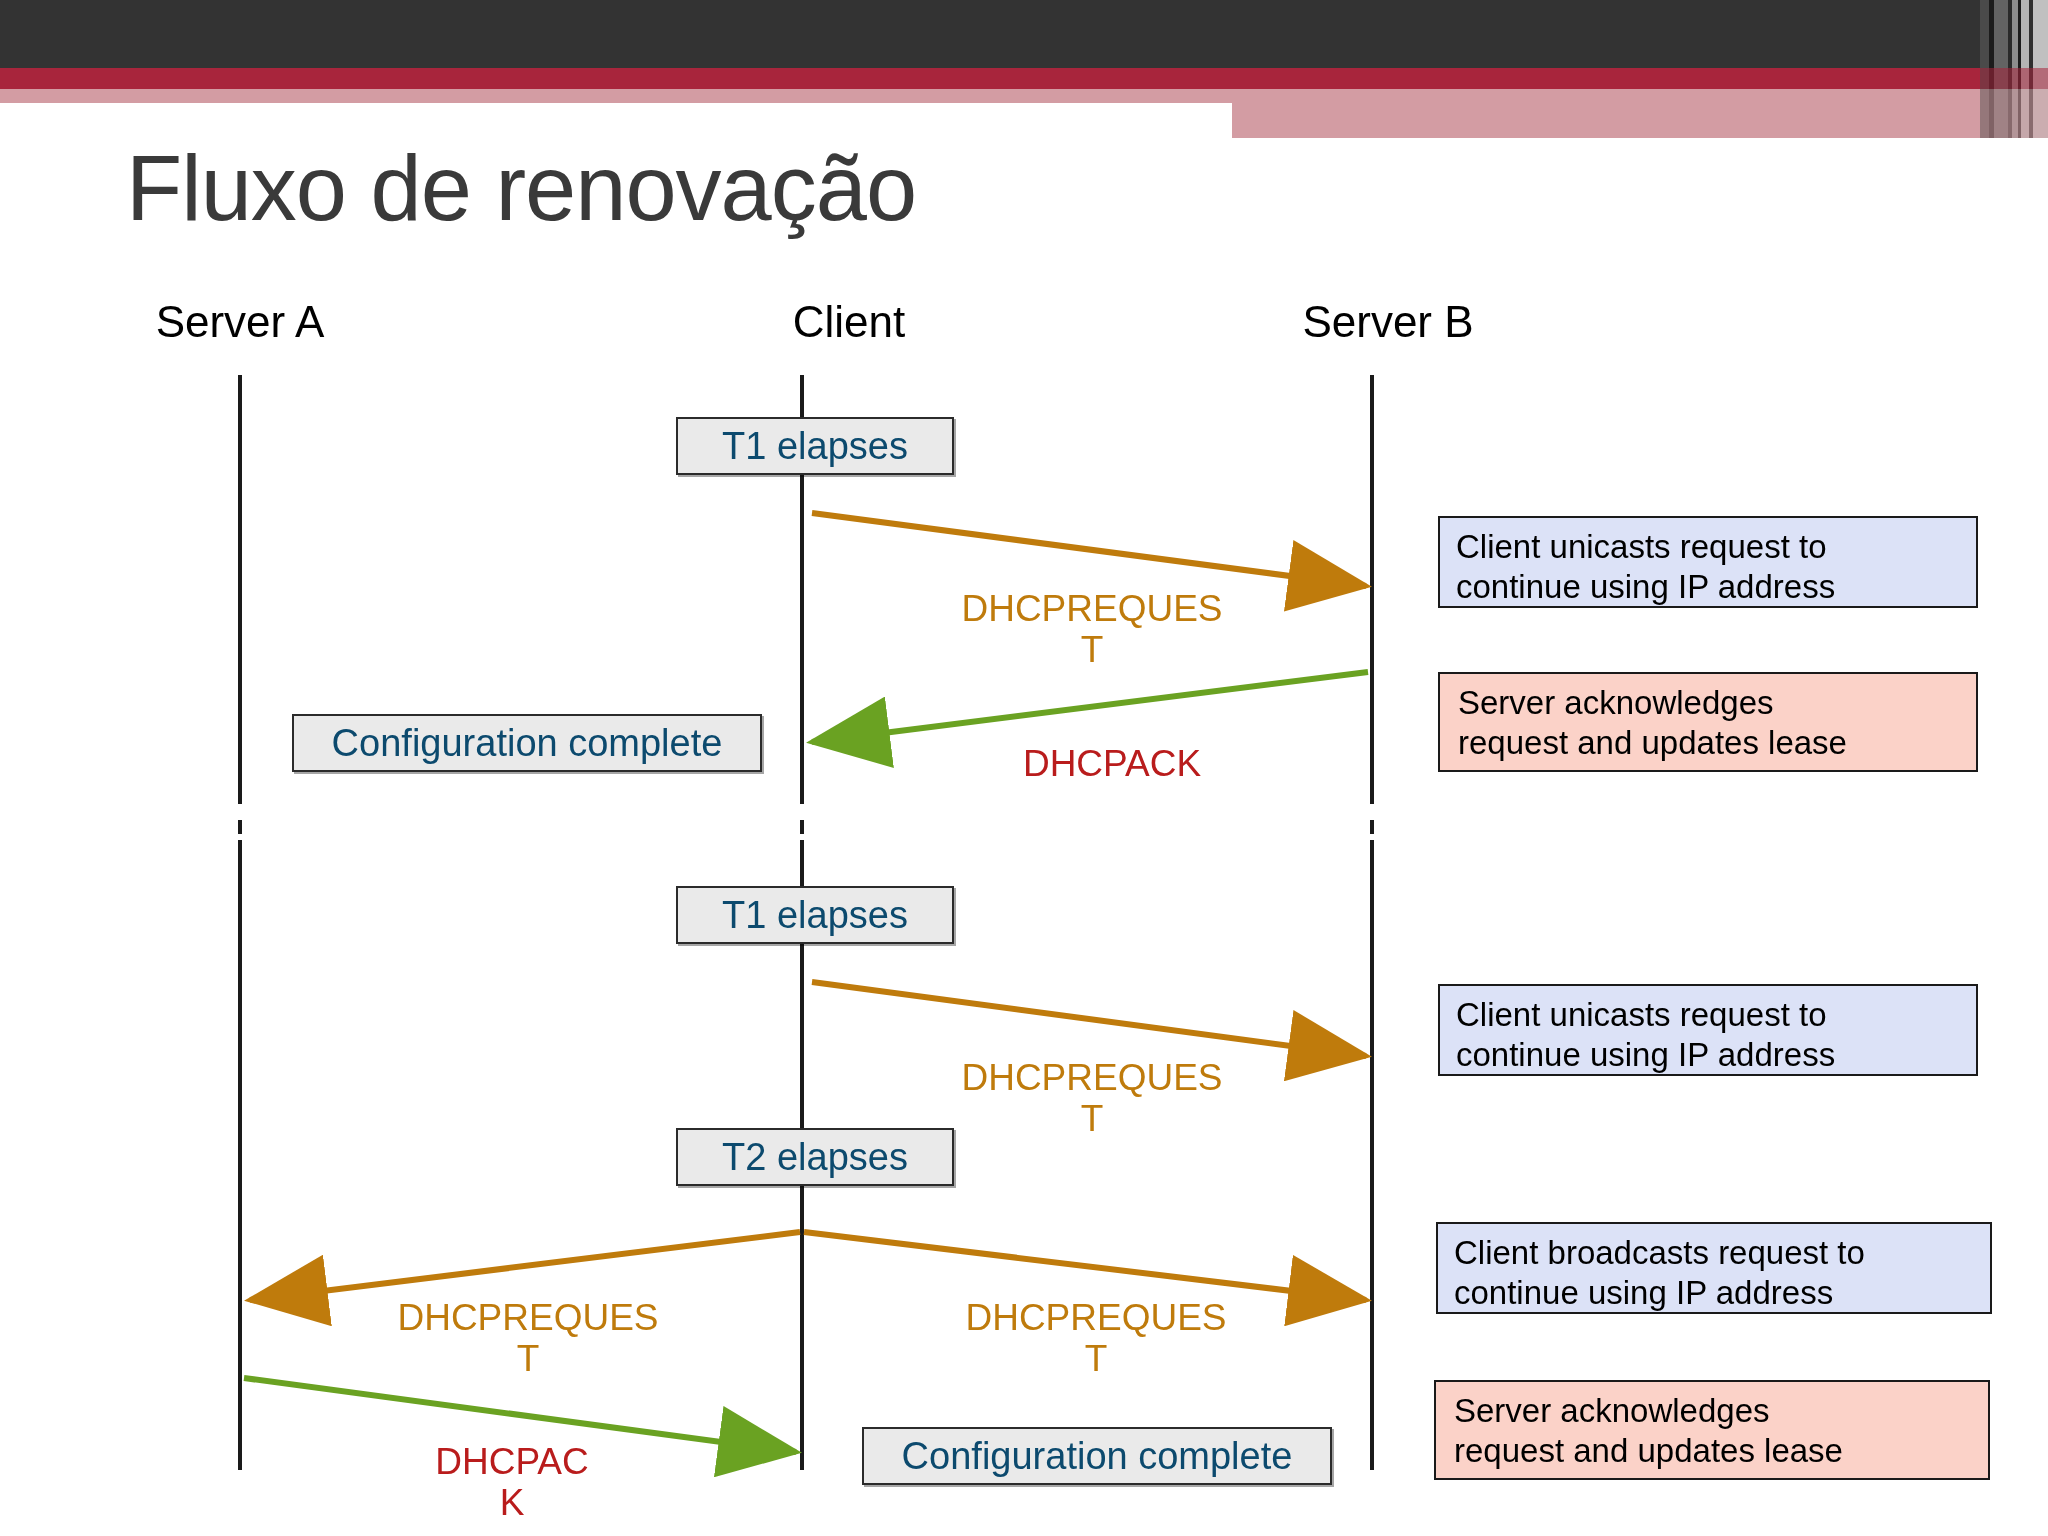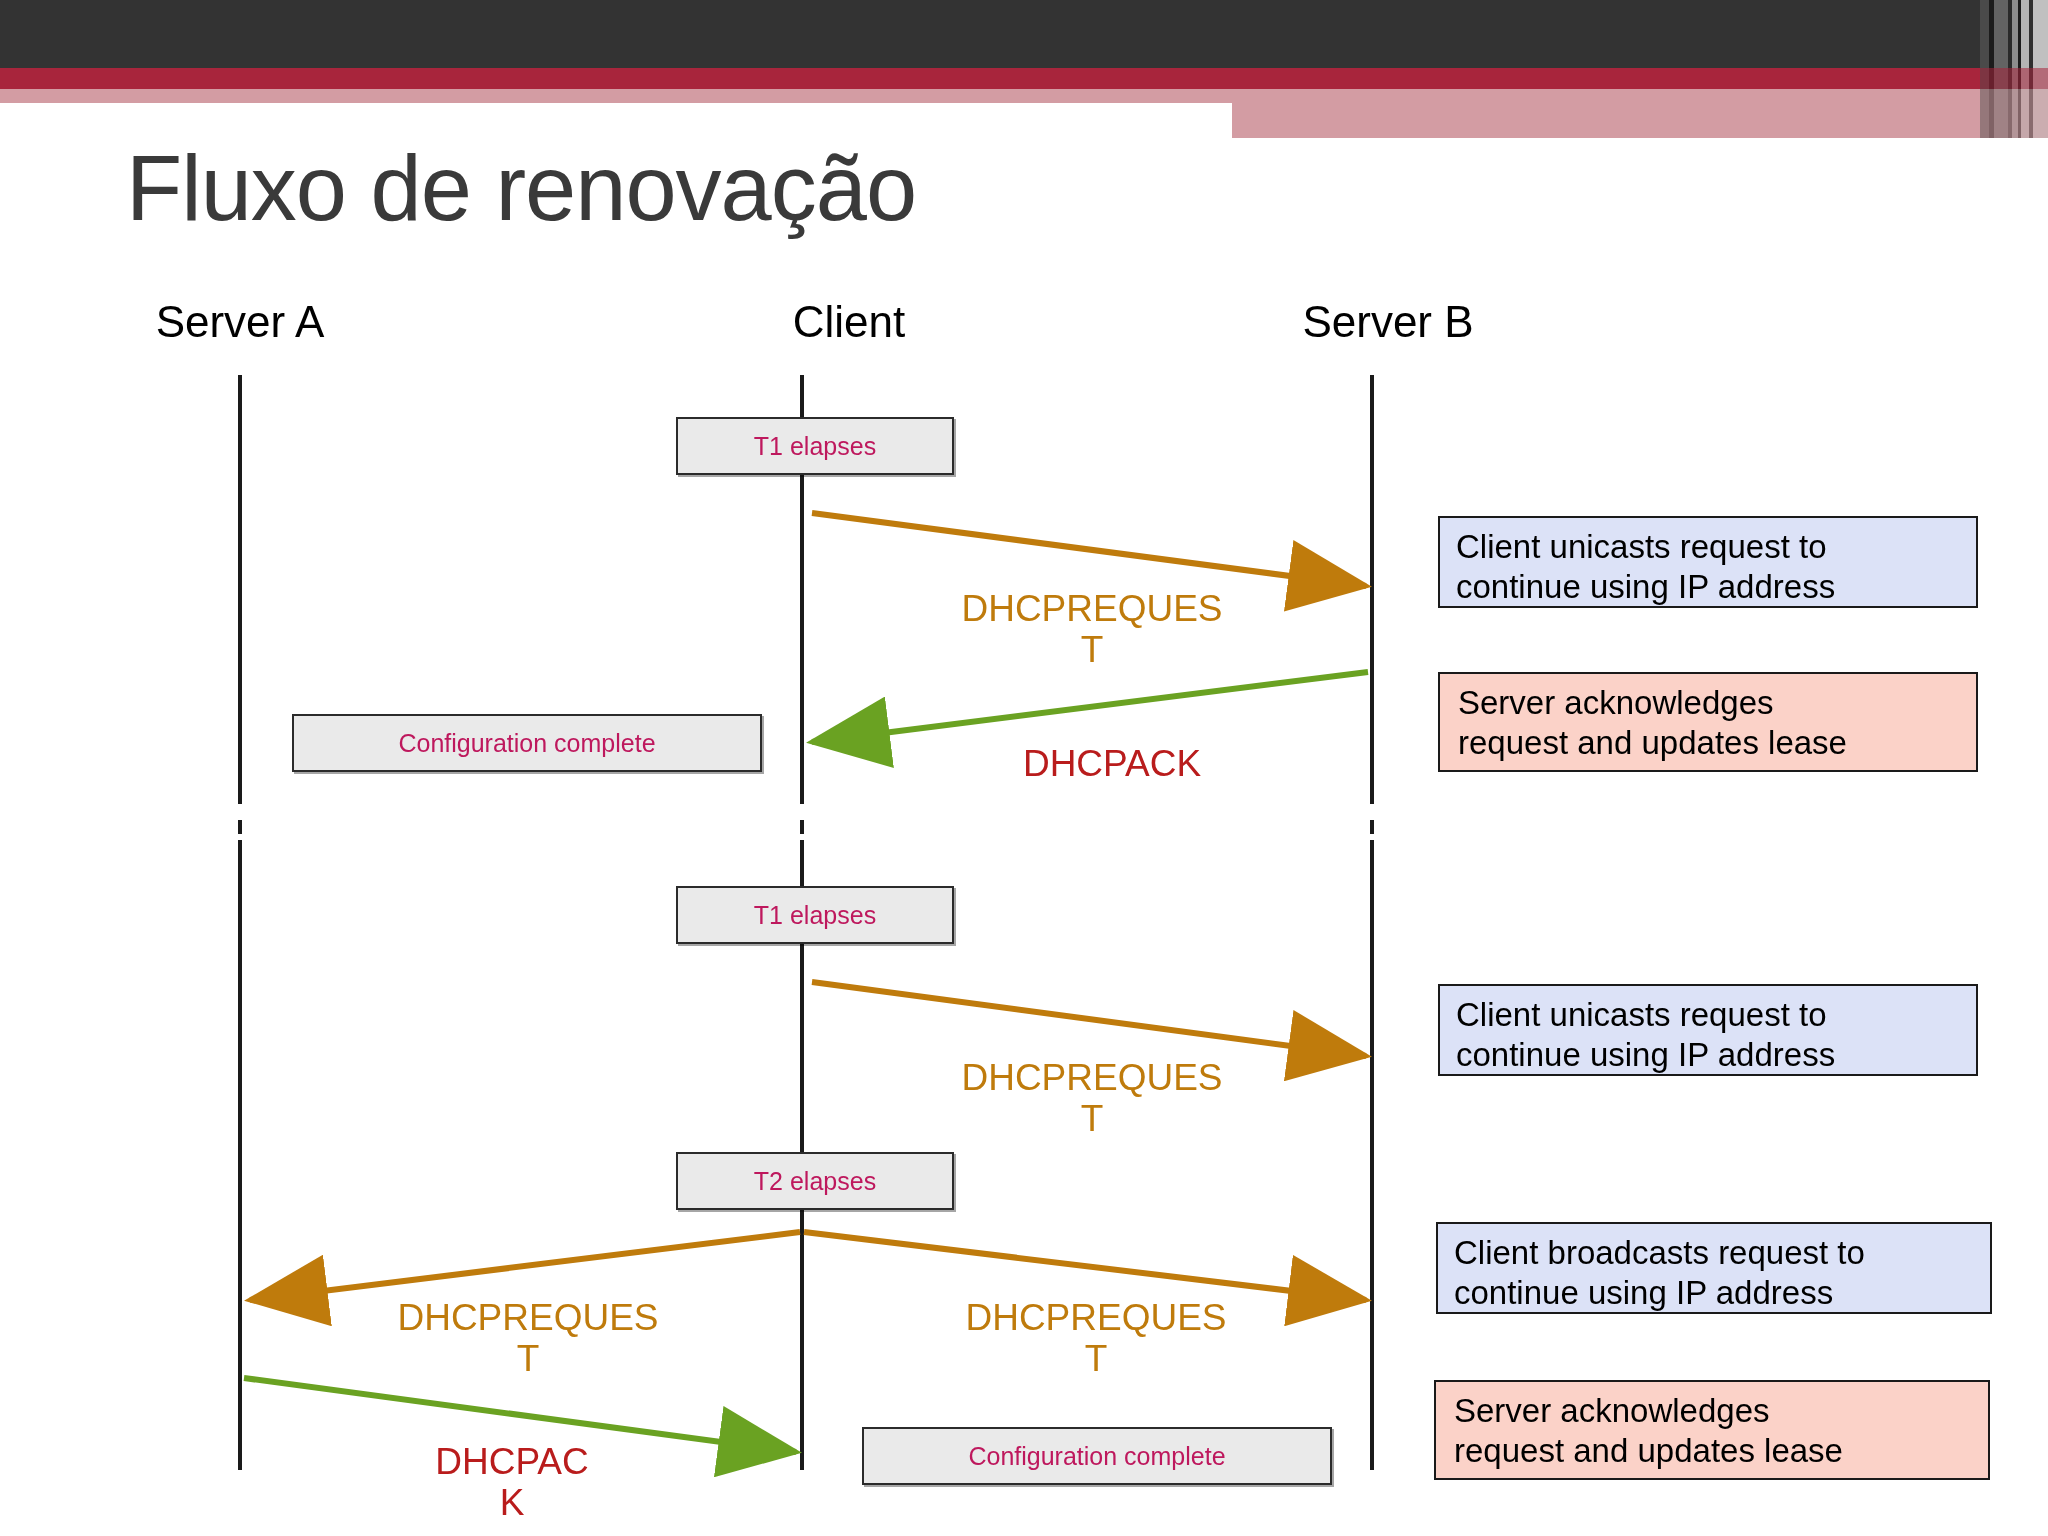--- a/index.html
+++ b/index.html
@@ -23,21 +23,21 @@
 
   
   #diagram{position:absolute;left:0;top:0;width:1680px;height:1536px;}
   #diagram svg{position:absolute;left:0;top:0;}
 
   .col-label{position:absolute;font-size:44px;color:#000;white-space:nowrap;
              transform:translateX(-50%);}
 
   
   .note{position:absolute;background:#EAEAEA;border:2px solid #2b2b2b;
-        font-size:25px;color:#be185d;display:flex;align-items:center;
+        font-size:38px;color:#0c4a6e;display:flex;align-items:center;
         justify-content:center;box-sizing:border-box;white-space:nowrap;
         box-shadow:2px 2px 0 rgba(0,0,0,.35);}
 
   
   .callout{position:absolute;border:2px solid #1a1a1a;box-sizing:border-box;
            font-size:33px;line-height:1.22;color:#000;padding:9px 14px 9px 18px;}
   .callout.blue{background:#DCE2F7;padding-left:16px;}
   .callout.pink{background:#FBD2C8;}
 
   
@@ -110,21 +110,21 @@
     <line x1="244" y1="1378" x2="796" y2="1452" stroke="#6AA222" stroke-width="6" marker-end="url(#ar-ack)"></line>
   </svg>
 
   <div class="col-label" style="left:240px;top:297px;">Server A</div>
   <div class="col-label" style="left:812px;top:297px;margin-left:37px;">Client</div>
   <div class="col-label" style="left:1388px;top:297px;">Server B</div>
 
   <div class="note" style="left:676px;top:417px;width:278px;height:58px;">T1 elapses</div>
   <div class="note" style="left:292px;top:714px;width:470px;height:58px;">Configuration complete</div>
   <div class="note" style="left:676px;top:886px;width:278px;height:58px;">T1 elapses</div>
-  <div class="note" style="left:676px;top:1128px;width:278px;height:58px;margin-top:24px;">T2 elapses</div>
+  <div class="note" style="left:676px;top:1128px;width:278px;height:58px;">T2 elapses</div>
   <div class="note" style="left:862px;top:1427px;width:470px;height:58px;">Configuration complete</div>
 
   <div class="msg req" style="left:1092px;top:588px;width:360px;">
     <span>DHCPREQUES</span>
     <span>T</span>
   </div>
   <div class="msg ack" style="left:1112px;top:743px;width:360px;">
     <span>DHCPACK</span>
   </div>
   <div class="msg req" style="left:1092px;top:1057px;width:360px;">

